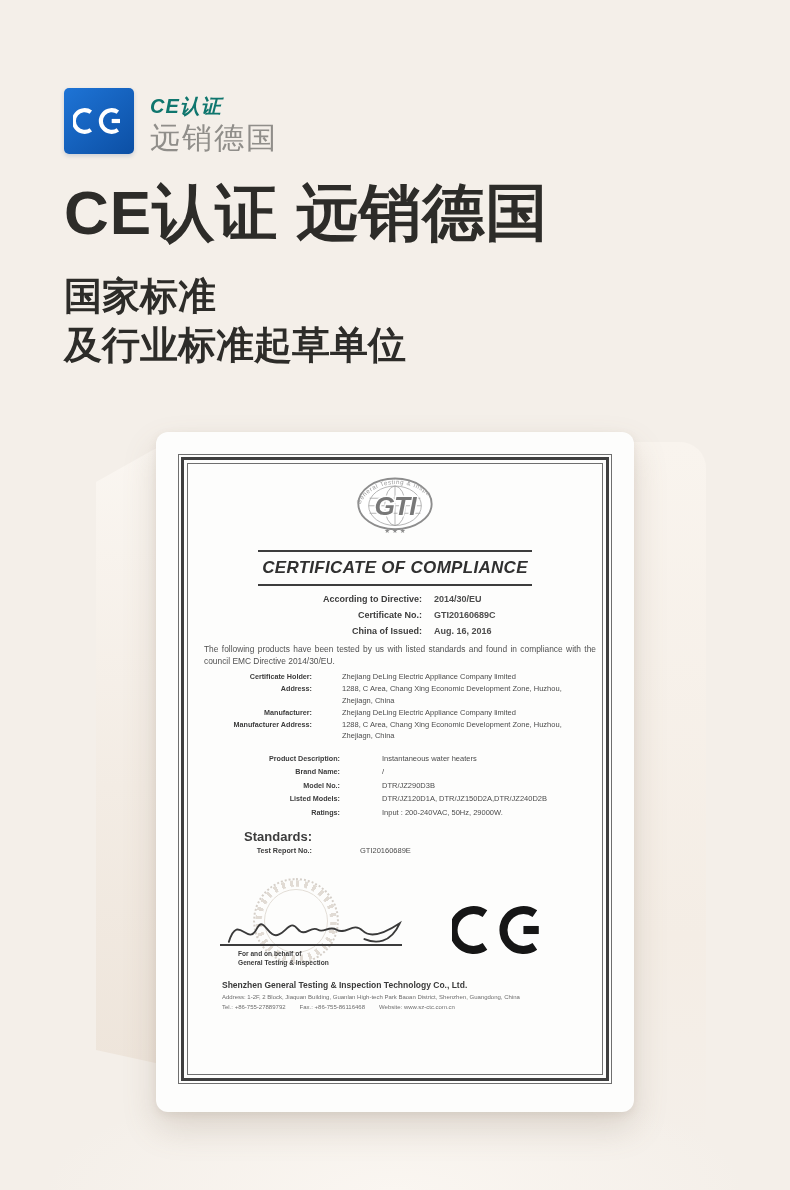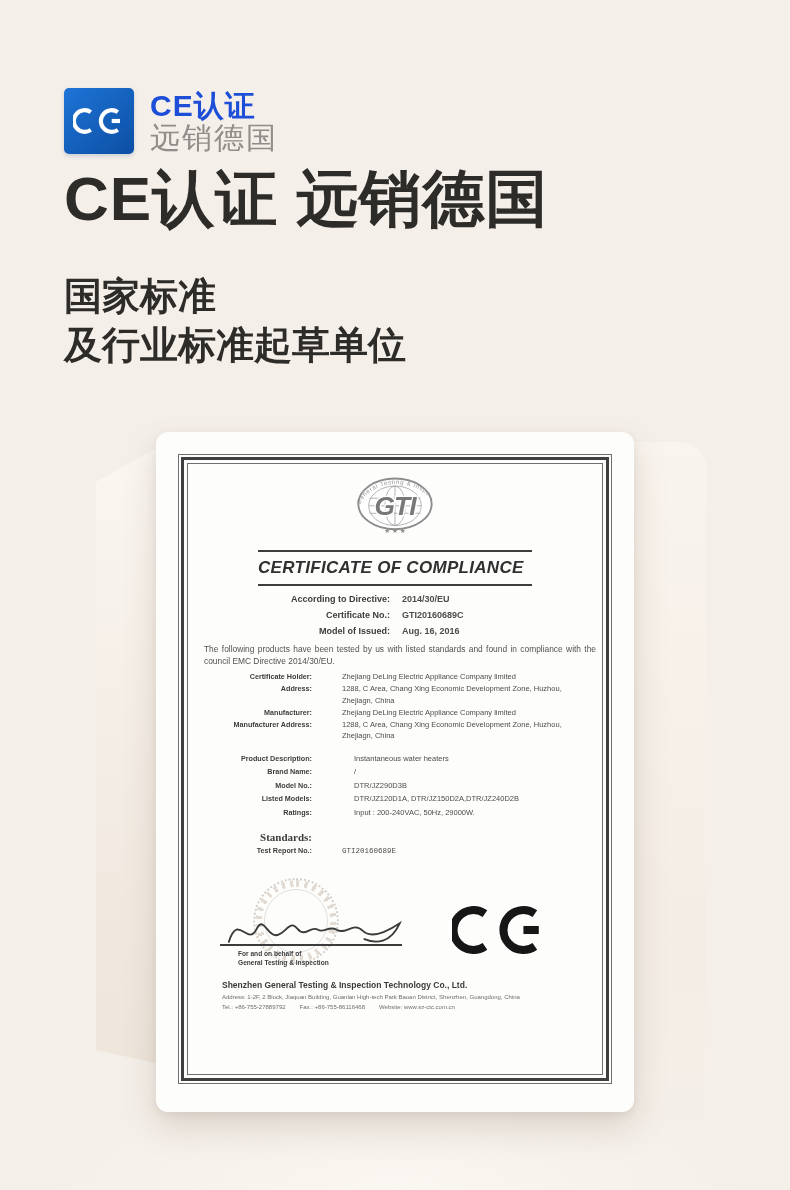--- a/index.html
+++ b/index.html
@@ -15,25 +15,25 @@
   
   .brand { position:absolute; left:64px; top:88px; display:flex; gap:16px; }
   .brand-box {
     width:70px; height:66px; border-radius:5px;
     background:linear-gradient(140deg,#1e74d6 0%,#0c4fa4 100%);
     display:flex; align-items:center; justify-content:center;
     box-shadow:0 2px 4px rgba(20,60,120,.18);
   }
   .brand-box svg { width:52px; height:32px; }
   .brand-text { display:flex; flex-direction:column; justify-content:center; }
-  .brand-title { font-size:30px; font-weight:700; color:#1d4ed8; letter-spacing:1px; line-height:34px; }
+  .brand-title { font-size:20px; font-weight:700; color:#0f766e; letter-spacing:1px; line-height:34px;font-style:italic; }
   .brand-sub { font-size:30px; color:#908e8a; letter-spacing:2px; line-height:30px; }
 
   
-  .hero-title { position:absolute; left:64px; top:166px; font-size:62px; font-weight:700; letter-spacing:1px; color:#2d2c29; line-height:1.05; }
+  .hero-title { position:absolute; left:64px; top:180px; font-size:62px; font-weight:700; letter-spacing:1px; color:#2d2c29; line-height:1.05; }
   .hero-sub { position:absolute; left:64px; top:272px; font-size:38px; font-weight:700; color:#2d2c29; line-height:1.28; }
 
   
   .page-left {
     position:absolute; left:96px; top:446px; width:64px; height:618px;
     background:linear-gradient(180deg,#faf6f1 0%,#f3ece4 55%,#eee5db 100%);
     clip-path:polygon(0 36px, 100% 0, 100% 100%, 0 calc(100% - 14px));
   }
   .page-right {
     position:absolute; left:632px; top:442px; width:74px; height:704px;
@@ -56,53 +56,53 @@
   .cert-frame::after  { content:""; position:absolute; inset:8px; border:1px solid #6f6f6f; }
 
   .cert-body { position:absolute; left:28px; right:28px; top:24px; bottom:30px; color:#4a4a4a; }
 
   .gti-wrap { margin-top:10px; text-align:center; }
   .gti-wrap svg { width:94px; height:72px; }
 
   .cert-title-wrap {
     width:274px; margin:8px auto 0;
     border-top:2px solid #3d3d3d; border-bottom:2px solid #3d3d3d;
-    padding:6px 0; 
+    padding:6px 0; text-align:center;
   }
   .cert-title { font-size:17px; font-weight:700; font-style:italic; letter-spacing:.3px; color:#303030; white-space:nowrap; }
 
   .kv { display:flex; align-items:flex-start; }
   .kv .k { flex:none; text-align:right; font-weight:700; color:#3c3c3c; }
   .kv .v { color:#4c4c4c; }
 
   .meta { margin-top:8px; }
   .meta .kv { margin-bottom:5px; font-size:9px; line-height:11px; }
-  .meta .k { width:206px; }
+  .meta .k { width:206px;margin-left:32px; }
   .meta .v { margin-left:12px; font-weight:700; }
 
   .paras { margin:7px 0 0 20px; width:392px; font-size:8.4px; line-height:11.5px; text-align:justify; color:#515151; }
 
   .fields { margin-top:4px; }
   .fields .kv { margin-bottom:.5px; font-size:7.5px; line-height:11.5px; }
   .fields .k { width:128px; font-size:7.2px;padding-left:20px; }
   .fields .v { margin-left:30px; width:238px; }
 
   .fields-product { margin-top:11px; }
-  .fields-product .kv { margin-bottom:1.5px; font-size:7.5px; line-height:12px; }
+  .fields-product .kv { margin-bottom:1.5px; font-size:7.5px; line-height:12px;padding-left:28px; }
   .fields-product .k { width:128px; font-size:7.2px; }
   .fields-product .v { margin-left:42px; width:238px; }
 
   .standards { margin-top:12px; font-size:7.5px; line-height:12.2px; }
-  .standards .k { width:128px; font-size:11px;font-family:Liberation Serif, serif; }
+  .standards .k { width:128px; font-size:13px; }
   .standards .v { margin-left:30px; width:238px; }
   .standards .v div { line-height:12.2px; }
 
   .test-row { margin-top:2px; font-size:7.5px; line-height:12px; }
   .test-row .k { width:128px; font-size:7.2px; }
-  .test-row .v { margin-left:30px;font-family:Liberation Mono, monospace; }
+  .test-row .v { margin-left:48px; }
 
   
   .sig-zone { position:relative; margin-top:14px; height:108px; }
   .seal {
     position:absolute; left:69px; top:7px; width:86px; height:86px; border-radius:50%;
     border:2px dotted #cfc8c0; opacity:.85;
   }
   .seal::before {
     content:""; position:absolute; inset:0; border-radius:50%;
     background:repeating-conic-gradient(#ddd6ce 0deg 5deg, rgba(255,255,255,0) 5deg 13deg);
@@ -176,21 +176,21 @@
     <div class="meta">
       <div class="kv">
         <div class="k">According to Directive:</div>
         <div class="v">2014/30/EU</div>
       </div>
       <div class="kv">
         <div class="k">Certificate No.:</div>
         <div class="v">GTI20160689C</div>
       </div>
       <div class="kv">
-        <div class="k">Model of Issued:</div>
+        <div class="k">China of Issued:</div>
         <div class="v">Aug. 16, 2016</div>
       </div>
     </div>
 
     <div class="paras">
       <p>The following products have been tested by us with listed standards and found in compliance with the council EMC Directive 2014/30/EU.</p>
     </div>
 
     <div class="fields">
       <div class="kv">

